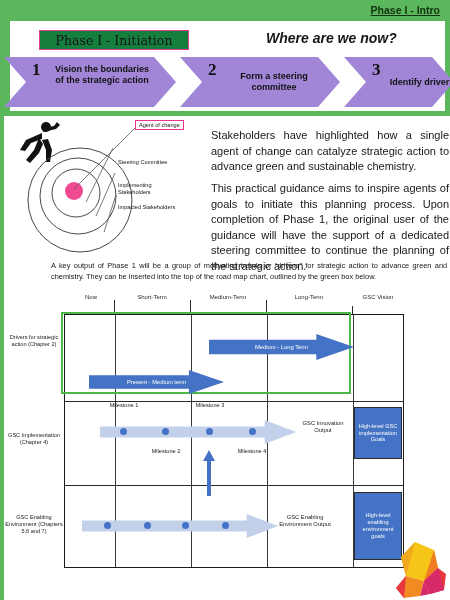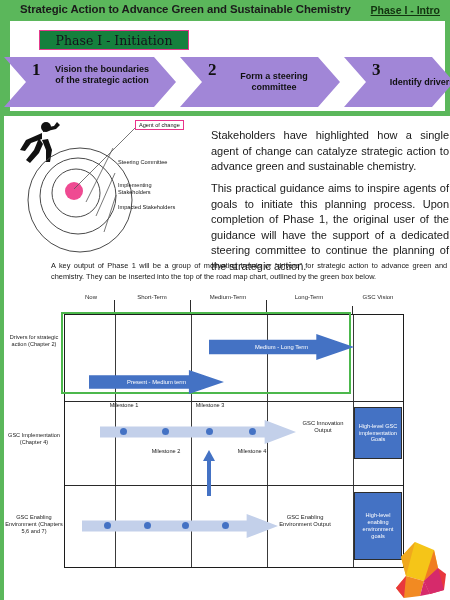--- a/index.html
+++ b/index.html
@@ -198,29 +198,29 @@
 
   
   .logo { position: absolute; right: 2px; bottom: 2px; width: 66px; height: 58px; }
 </style>
 </head>
 <body>
 
 <div id="page">
 
   <div class="header-bar"></div>
-  <div class="header-title">Strategic Action to Advance Green and Sustainable Chemistry</div>
   <div class="header-phase">Phase I - Intro</div>
   <div class="header-green-edge"></div>
   <div class="header-green-edge-r"></div>
   <div class="header-green-bottom"></div>
 
   <div class="phase-pill">
     <span>Phase I - Initiation</span>
   </div>
+  <div class="where-now">Where are we now?</div>
 
   <div class="chev-band">
     <div class="chev c1">
       <span class="chev-num">1</span>
       <span class="chev-label">Vision the boundaries of the strategic action</span>
     </div>
     <div class="chev c2">
       <span class="chev-num">2</span>
       <span class="chev-label">Form a steering committee</span>
     </div>

